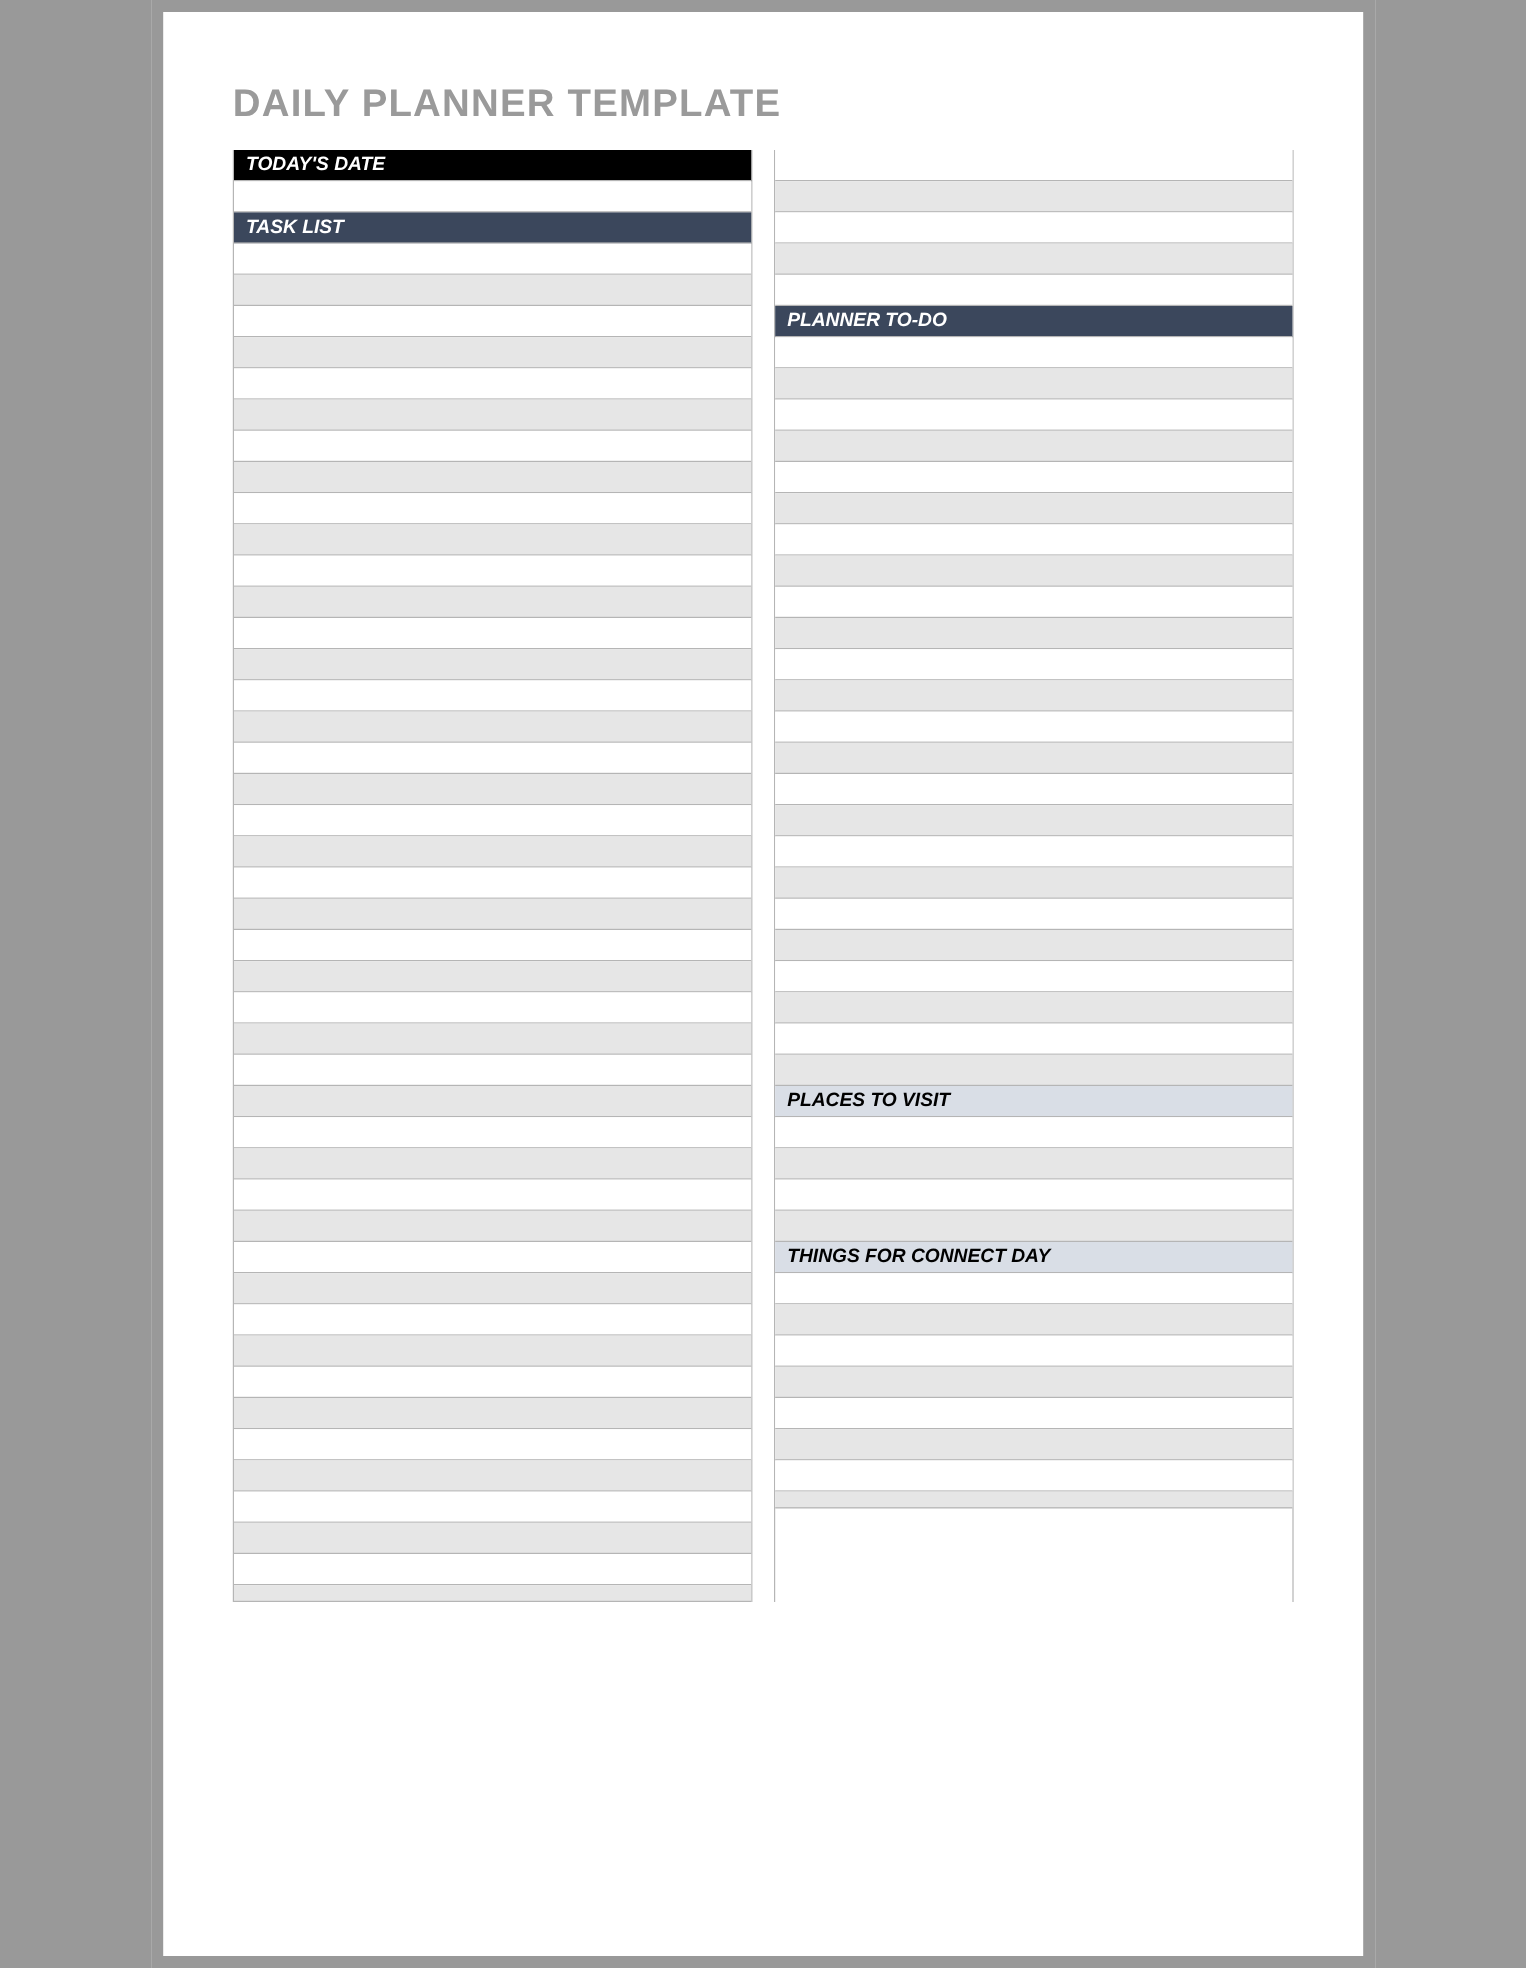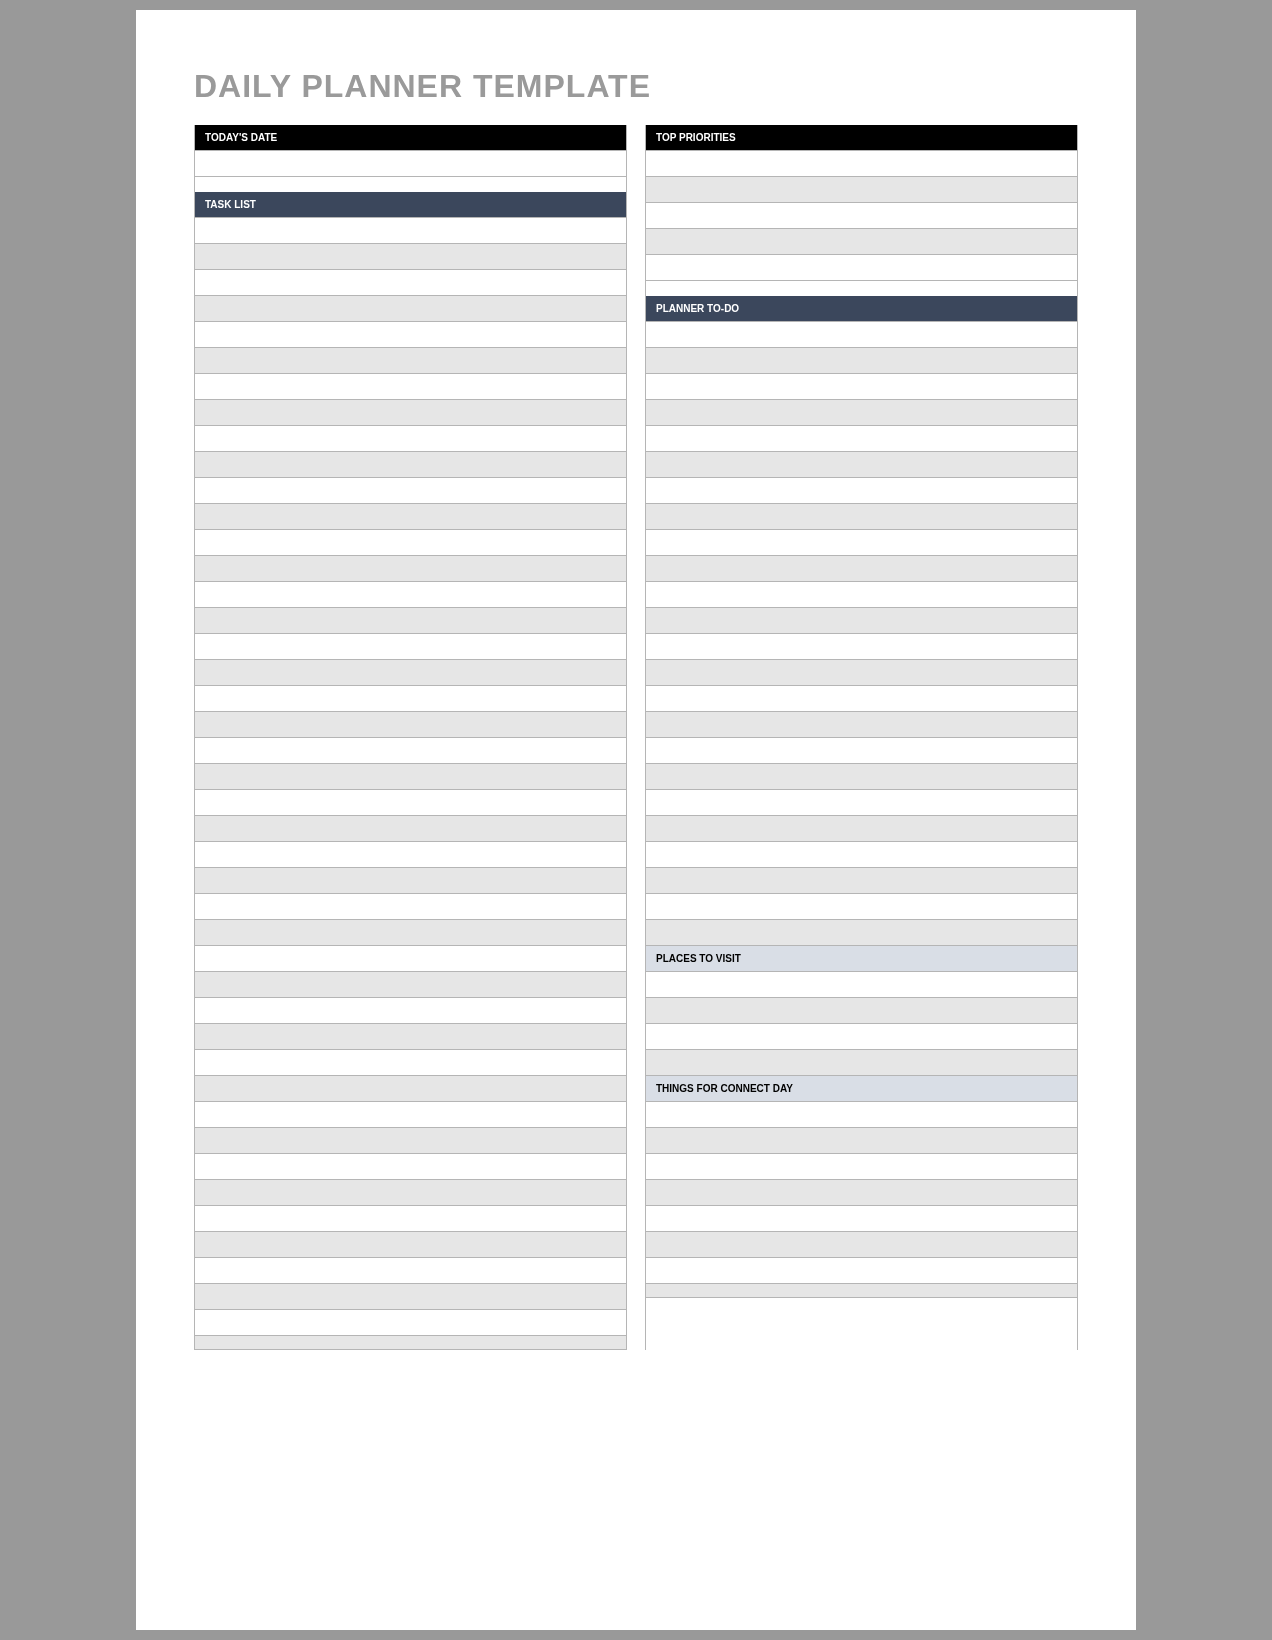--- a/index.html
+++ b/index.html
@@ -27,30 +27,31 @@
     display: flex;
     gap: 18px;
   }
   .col {
     flex: 1;
     border: 1px solid #b5b5b5;
     border-top: none;
     border-bottom: none;
   }
   .hdr {
-    font-size: 10px;
+    font-size: 16px;
     font-weight: 700;
     padding: 5px 10px;
     height: 26px;
     display: flex;
     align-items: center;
     border-bottom: 1px solid #b5b5b5;
+    font-style: italic;
   }
   .hdr-black { background: #000; color: #fff; }
-  .hdr-navy  { background: #3b475c; color: #fff; margin-top: 15px; }
+  .hdr-navy  { background: #3b475c; color: #fff; }
   .hdr-light { background: #d9dee6; color: #000; }
   .row {
     height: 26px;
     border-bottom: 1px solid #b5b5b5;
   }
   .row.alt { background: #e6e6e6; }
   .row.white { background: #fff; }
   .bottom-strip {
     height: 14px;
     background: #e6e6e6;
@@ -110,21 +111,20 @@
       <div class="row alt"></div>
       <div class="row white"></div>
       <div class="row alt"></div>
       <div class="row white"></div>
       <div class="row alt"></div>
       <div class="row white"></div>
       <div class="bottom-strip"></div>
     </div>
 
     <div class="col">
-      <div class="hdr hdr-black">TOP PRIORITIES</div>
       <div class="row white"></div>
       <div class="row alt"></div>
       <div class="row white"></div>
       <div class="row alt"></div>
       <div class="row white"></div>
 
       <div class="hdr hdr-navy">PLANNER TO-DO</div>
       <div class="row white"></div>
       <div class="row alt"></div>
       <div class="row white"></div>

